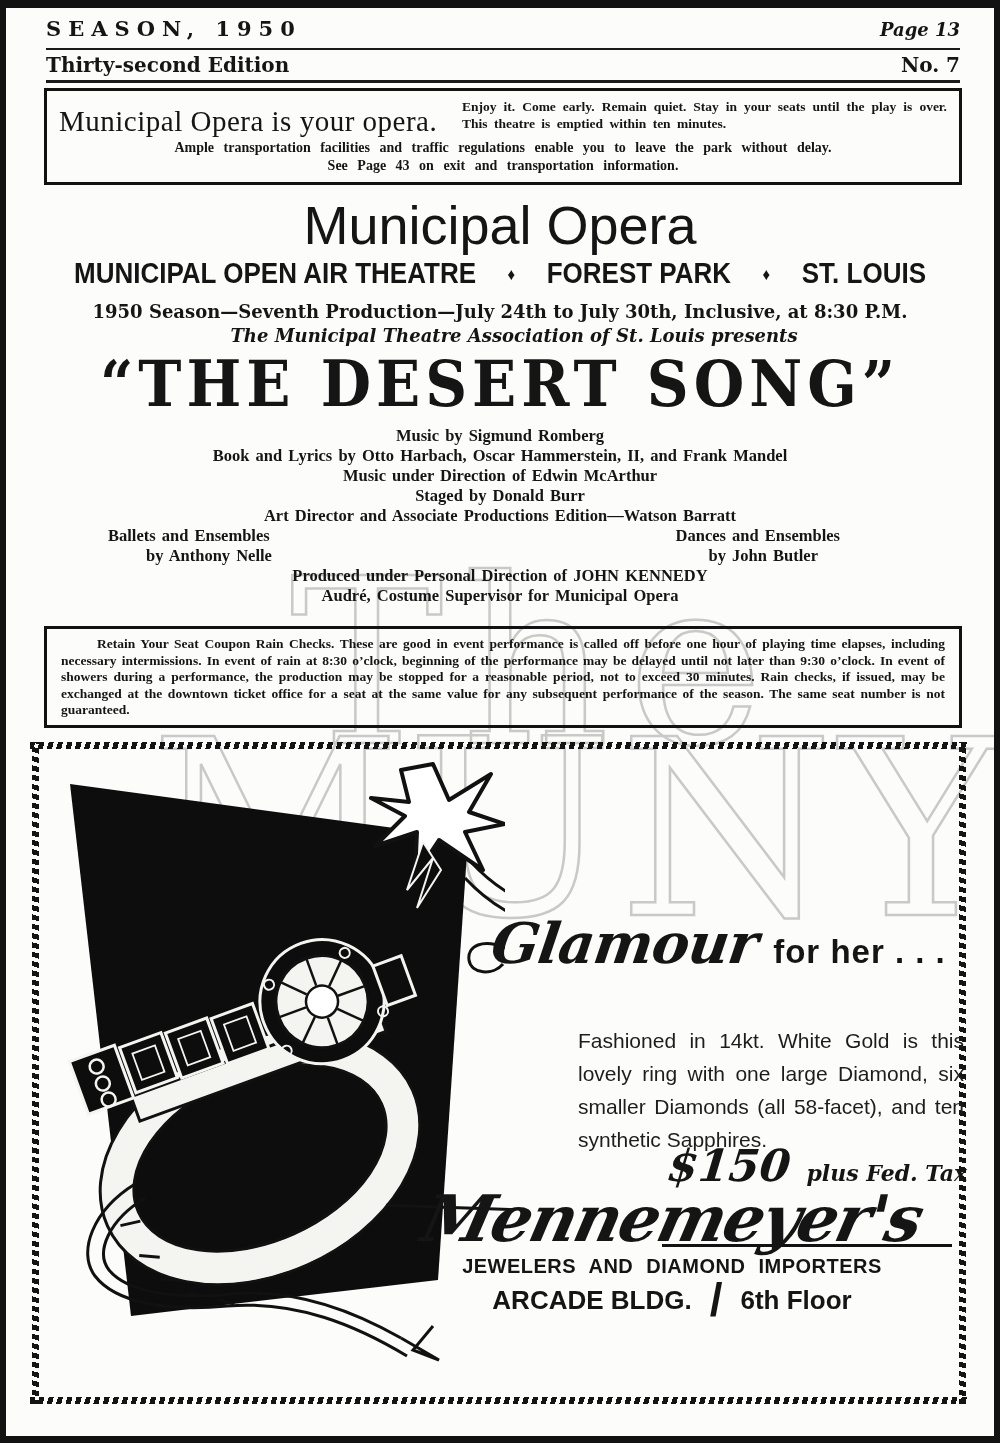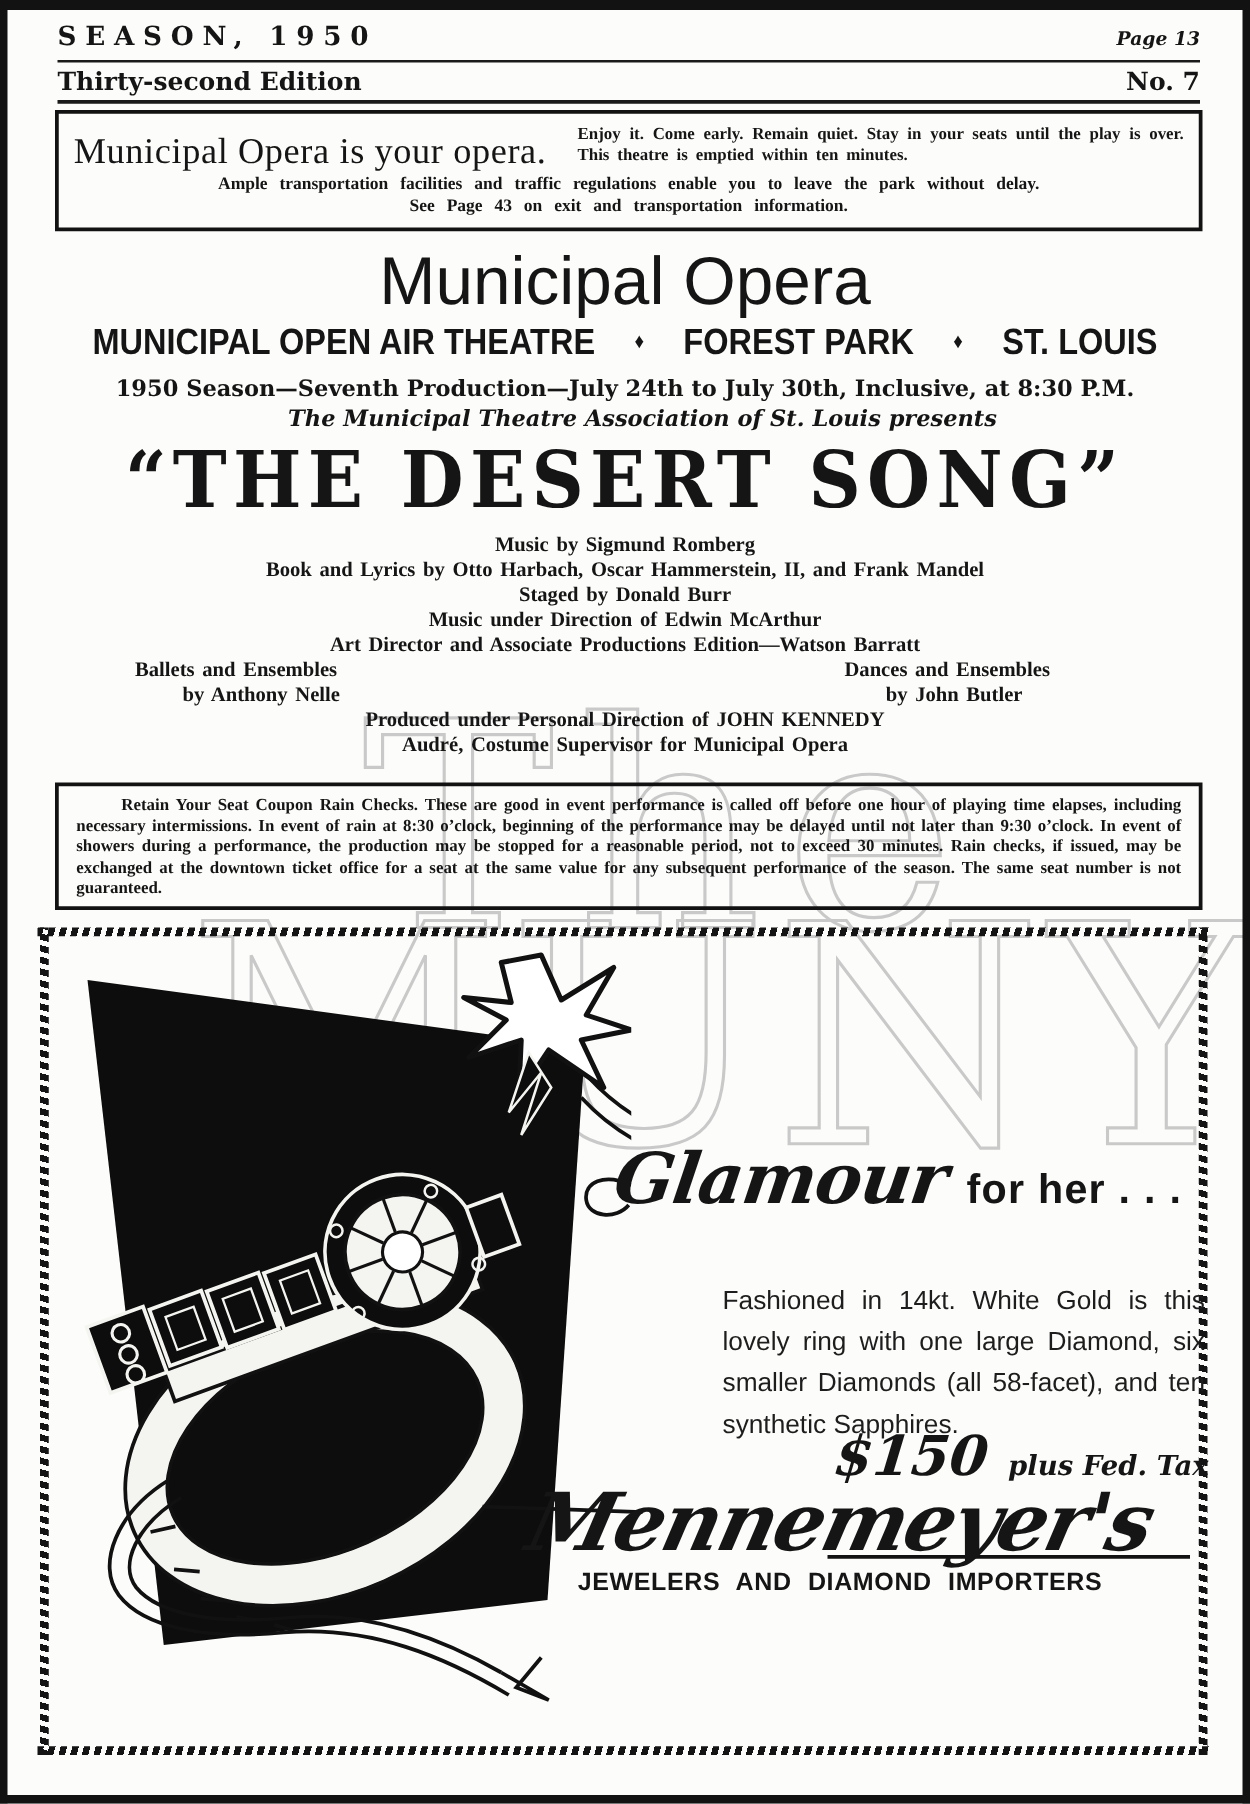--- a/index.html
+++ b/index.html
@@ -2,21 +2,21 @@
 <html><head>
 <meta charset="utf-8">
 <style>
   html,body{margin:0;padding:0;background:#777;}
   .page{position:relative;width:1000px;height:1443px;margin:0 auto;background:#fcfcfa;overflow:hidden;
         font-family:"Liberation Serif",serif;color:#151515;}
   .edge{position:absolute;background:#121212;z-index:4;}
   
   .mrow{position:absolute;left:46px;right:40px;display:flex;justify-content:space-between;align-items:baseline;z-index:2;}
   .season{font-family:"DejaVu Serif",serif;font-weight:bold;font-size:21px;letter-spacing:7px;text-align:center;}
-  .pageno{font-family:"DejaVu Serif",serif;font-weight:bold;font-style:italic;font-size:15px;}
+  .pageno{font-family:"DejaVu Serif",serif;font-weight:bold;font-style:italic;font-size:18px;}
   .edition{font-family:"DejaVu Serif",serif;font-weight:bold;font-size:20px;}
   .rule{position:absolute;left:46px;right:40px;background:#1a1a1a;z-index:2;}
   
   .notice{position:absolute;left:44px;right:38px;top:88px;border:3px solid #121212;padding:6px 12px 8px;z-index:2;background:transparent;}
   .notice-top{display:flex;gap:18px;}
   .notice-head{flex:0 0 385px;font-family:Liberation Serif, serif;font-size:29px;letter-spacing:.5px;padding-top:8px;}
   .notice-right{flex:1;font-family:"Liberation Serif",serif;font-weight:bold;font-size:13.5px;line-height:16.5px;text-align:justify;word-spacing:3px;padding-top:2px;}
   .notice-line{font-family:"Liberation Serif",serif;font-weight:bold;font-size:14px;text-align:center;word-spacing:6px;margin-top:2px;}
   
   .titleblock{position:absolute;left:0;right:0;top:196px;text-align:center;z-index:2;}
@@ -104,22 +104,22 @@
       <span>FOREST PARK</span>
       <span class="dia">♦</span>
       <span>ST. LOUIS</span>
     </div>
     <div class="seasonline">1950 Season—Seventh Production—July 24th to July 30th, Inclusive, at 8:30 P.M.</div>
     <div class="presents">The Municipal Theatre Association of St. Louis presents</div>
     <div class="showtitle">“THE DESERT SONG”</div>
     <div class="credits">
       <div>Music by Sigmund Romberg</div>
       <div>Book and Lyrics by Otto Harbach, Oscar Hammerstein, II, and Frank Mandel</div>
+      <div>Music under Direction of Edwin McArthur</div>
       <div>Staged by Donald Burr</div>
-      <div>Music under Direction of Edwin McArthur</div>
       <div>Art Director and Associate Productions Edition—Watson Barratt</div>
       <div class="twocol">
         <div class="colL">
           <div>Ballets and Ensembles</div>
           <div class="l2">by Anthony Nelle</div>
         </div>
         <div class="colR">
           <div>Dances and Ensembles</div>
           <div class="l2">by John Butler</div>
         </div>
@@ -213,16 +213,21 @@
     <div class="pricerow">
       <span class="price">$150</span>
       <span class="pricesuf">plus Fed. Tax</span>
     </div>
 
     <div class="logoblock">
       <div class="logo-lead"></div>
       <div class="logo">Mennemeyer's</div>
       <div class="logo-underline"></div>
       <div class="storesub">JEWELERS AND DIAMOND IMPORTERS</div>
+      <div class="addrrow">
+        <span class="addr">ARCADE BLDG.</span>
+        <span class="slash">/</span>
+        <span class="addr">6th Floor</span>
+      </div>
     </div>
   </div>
 
 </div>
 
 </body></html>

